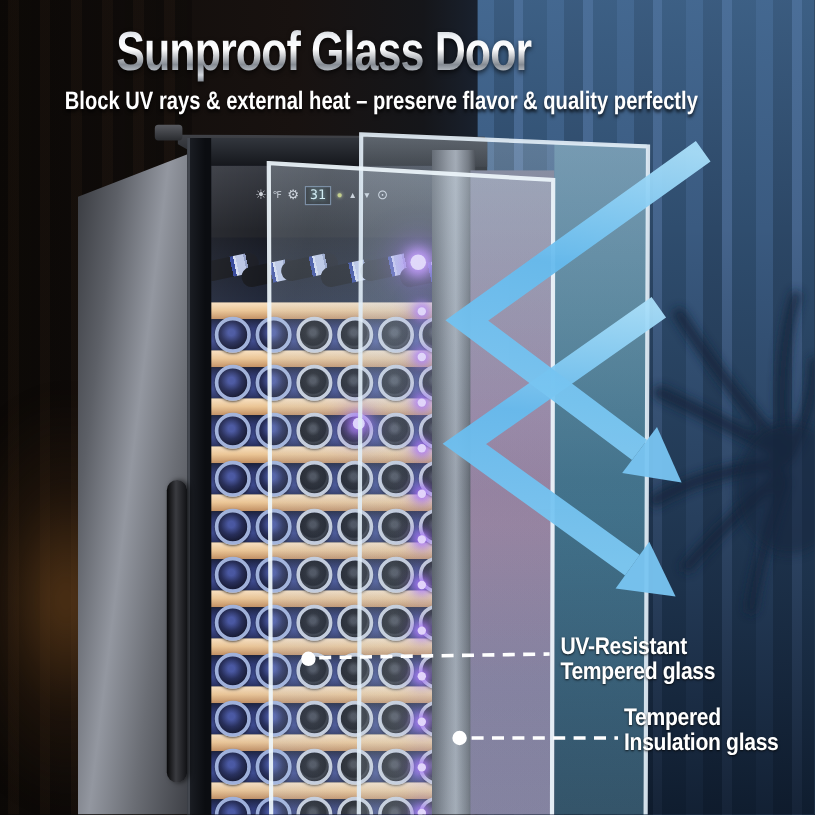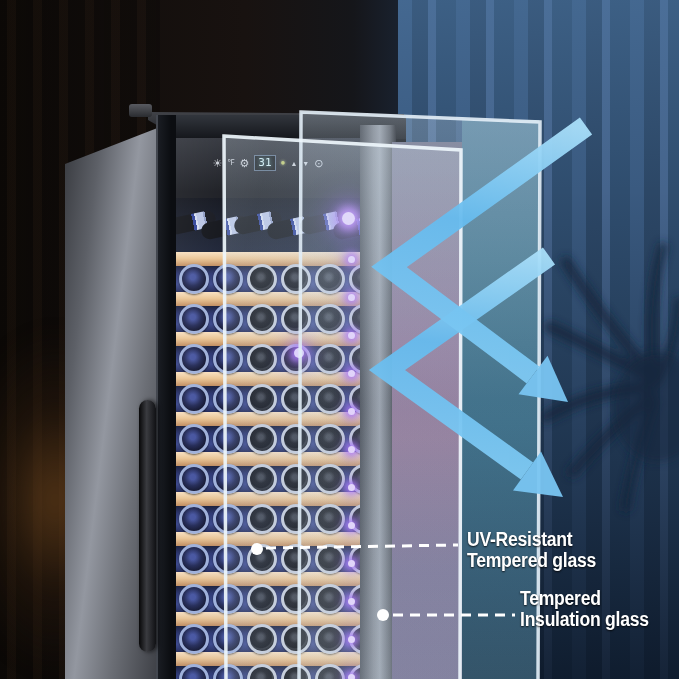--- a/index.html
+++ b/index.html
@@ -316,14 +316,18 @@
 
   <div class="abs callout callout1">
     <div>UV-Resistant</div>
     <div>Tempered glass</div>
   </div>
   <div class="abs callout callout2">
     <div>Tempered</div>
     <div>Insulation glass</div>
   </div>
 
+  <div class="abs header">
+    <div class="title">Sunproof Glass Door</div>
+    <div class="subtitle">Block UV rays &amp; external heat – preserve flavor &amp; quality perfectly</div>
+  </div>
 
 </div>
 
 </body></html>

